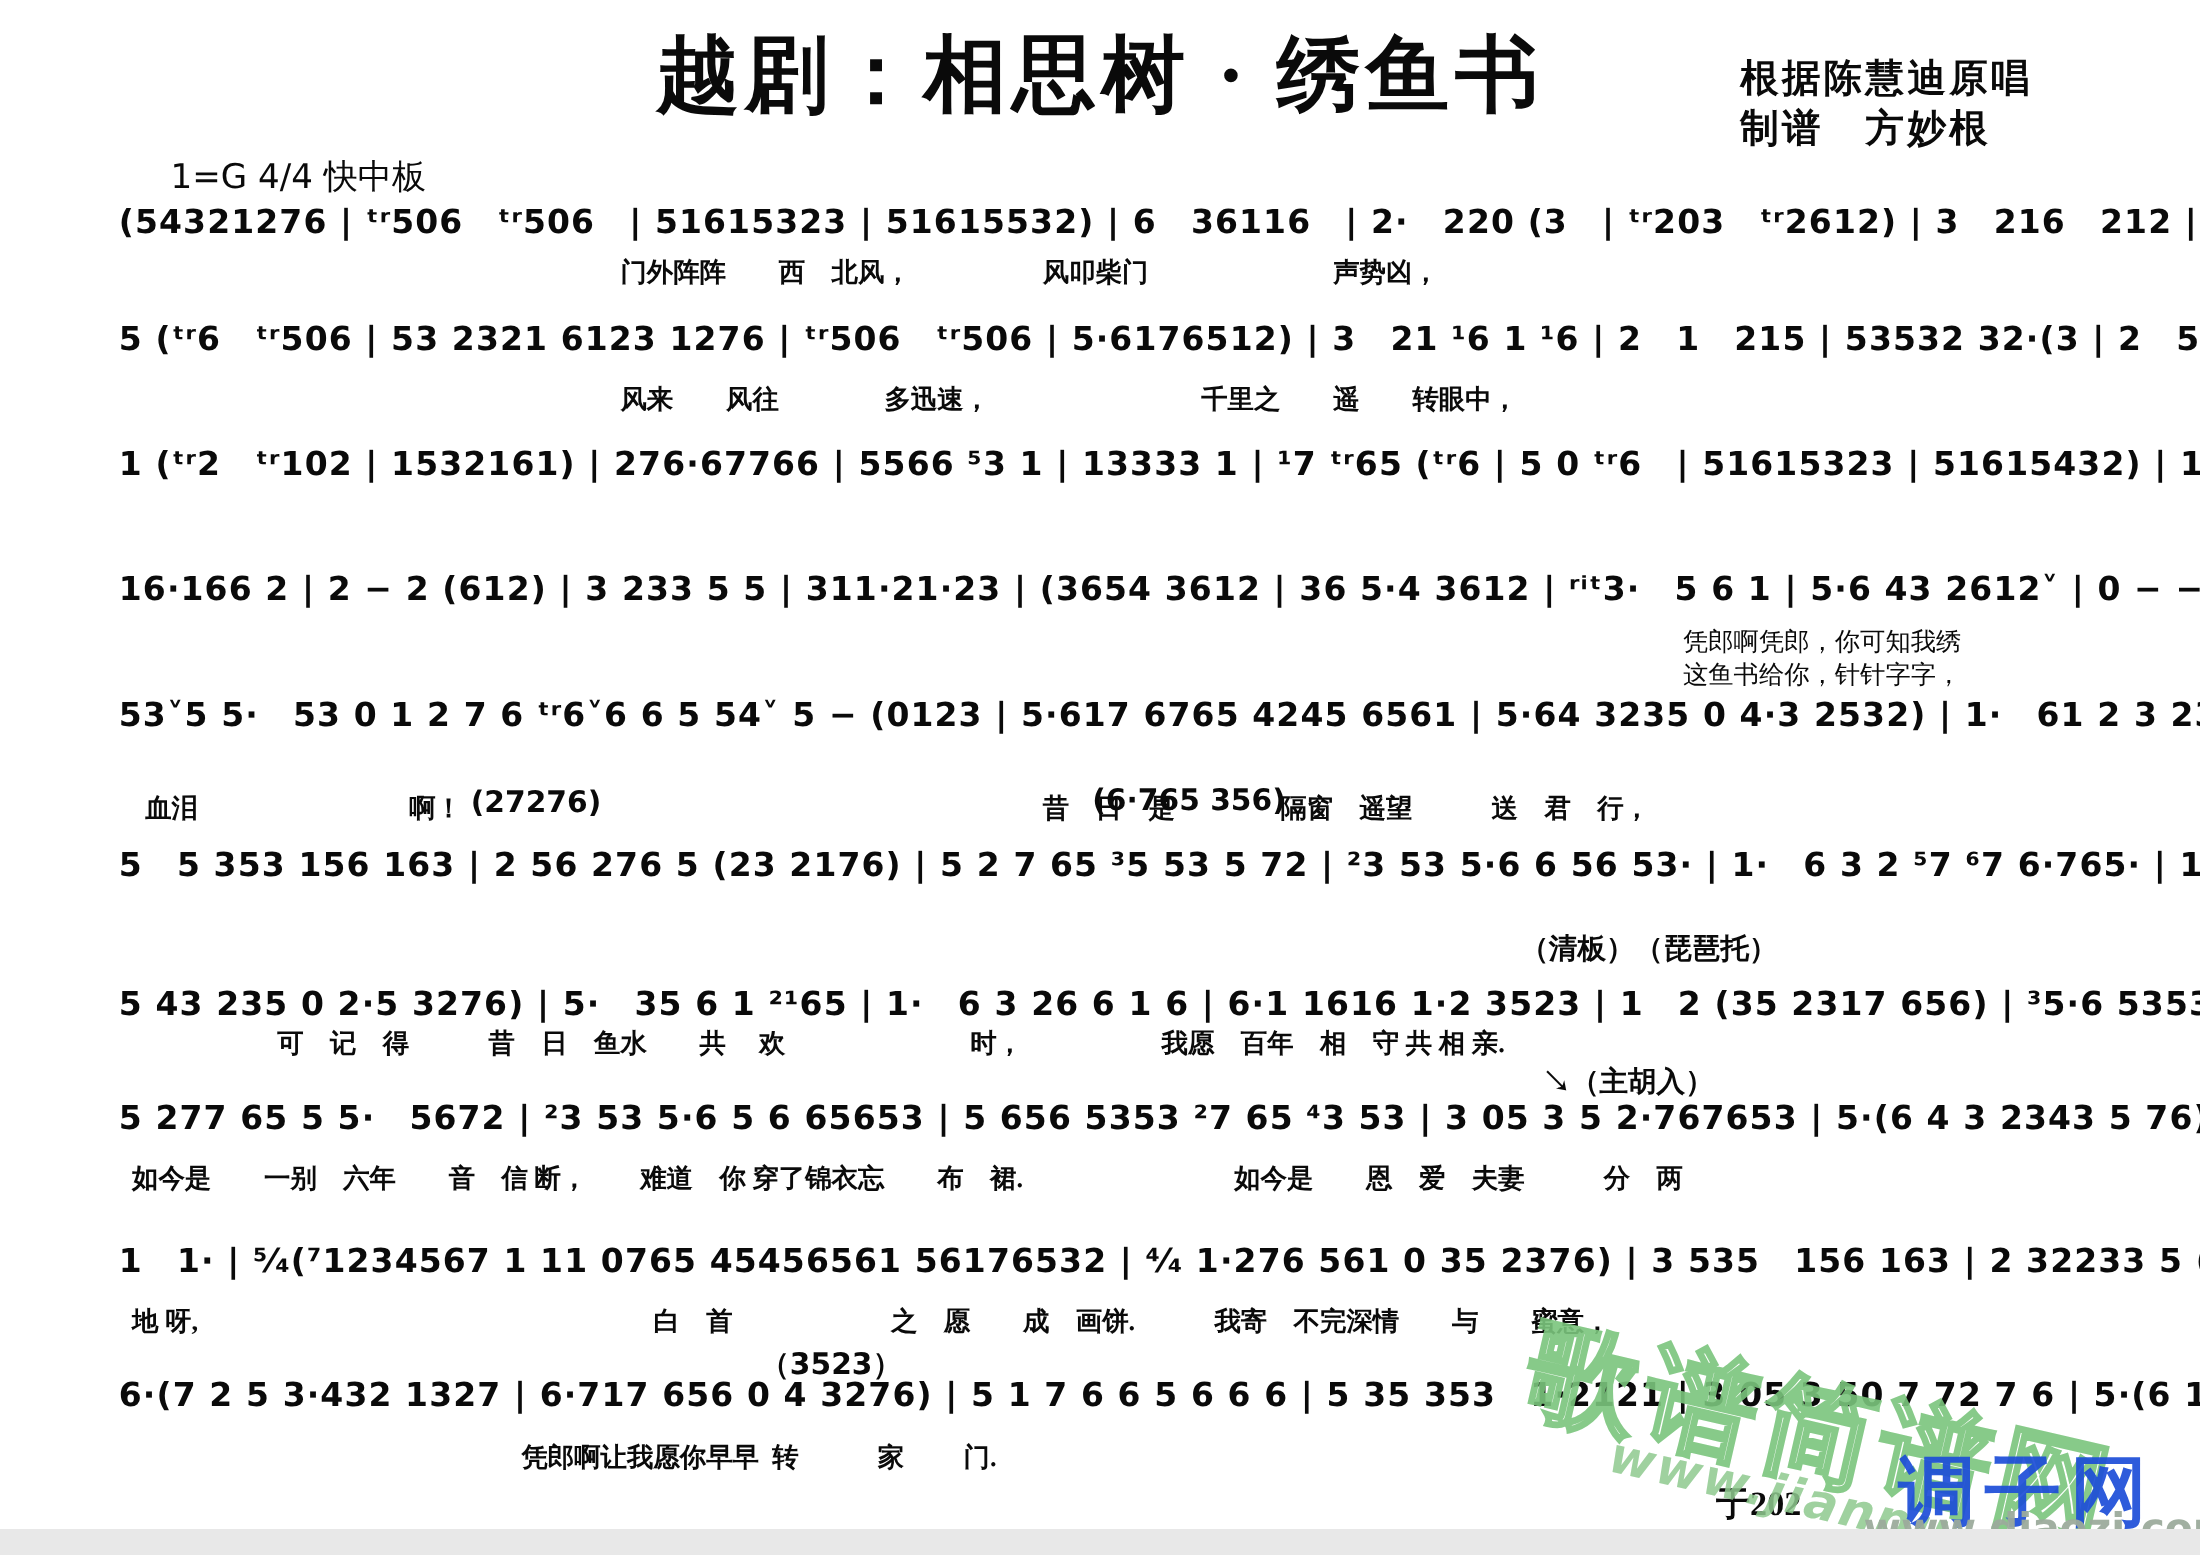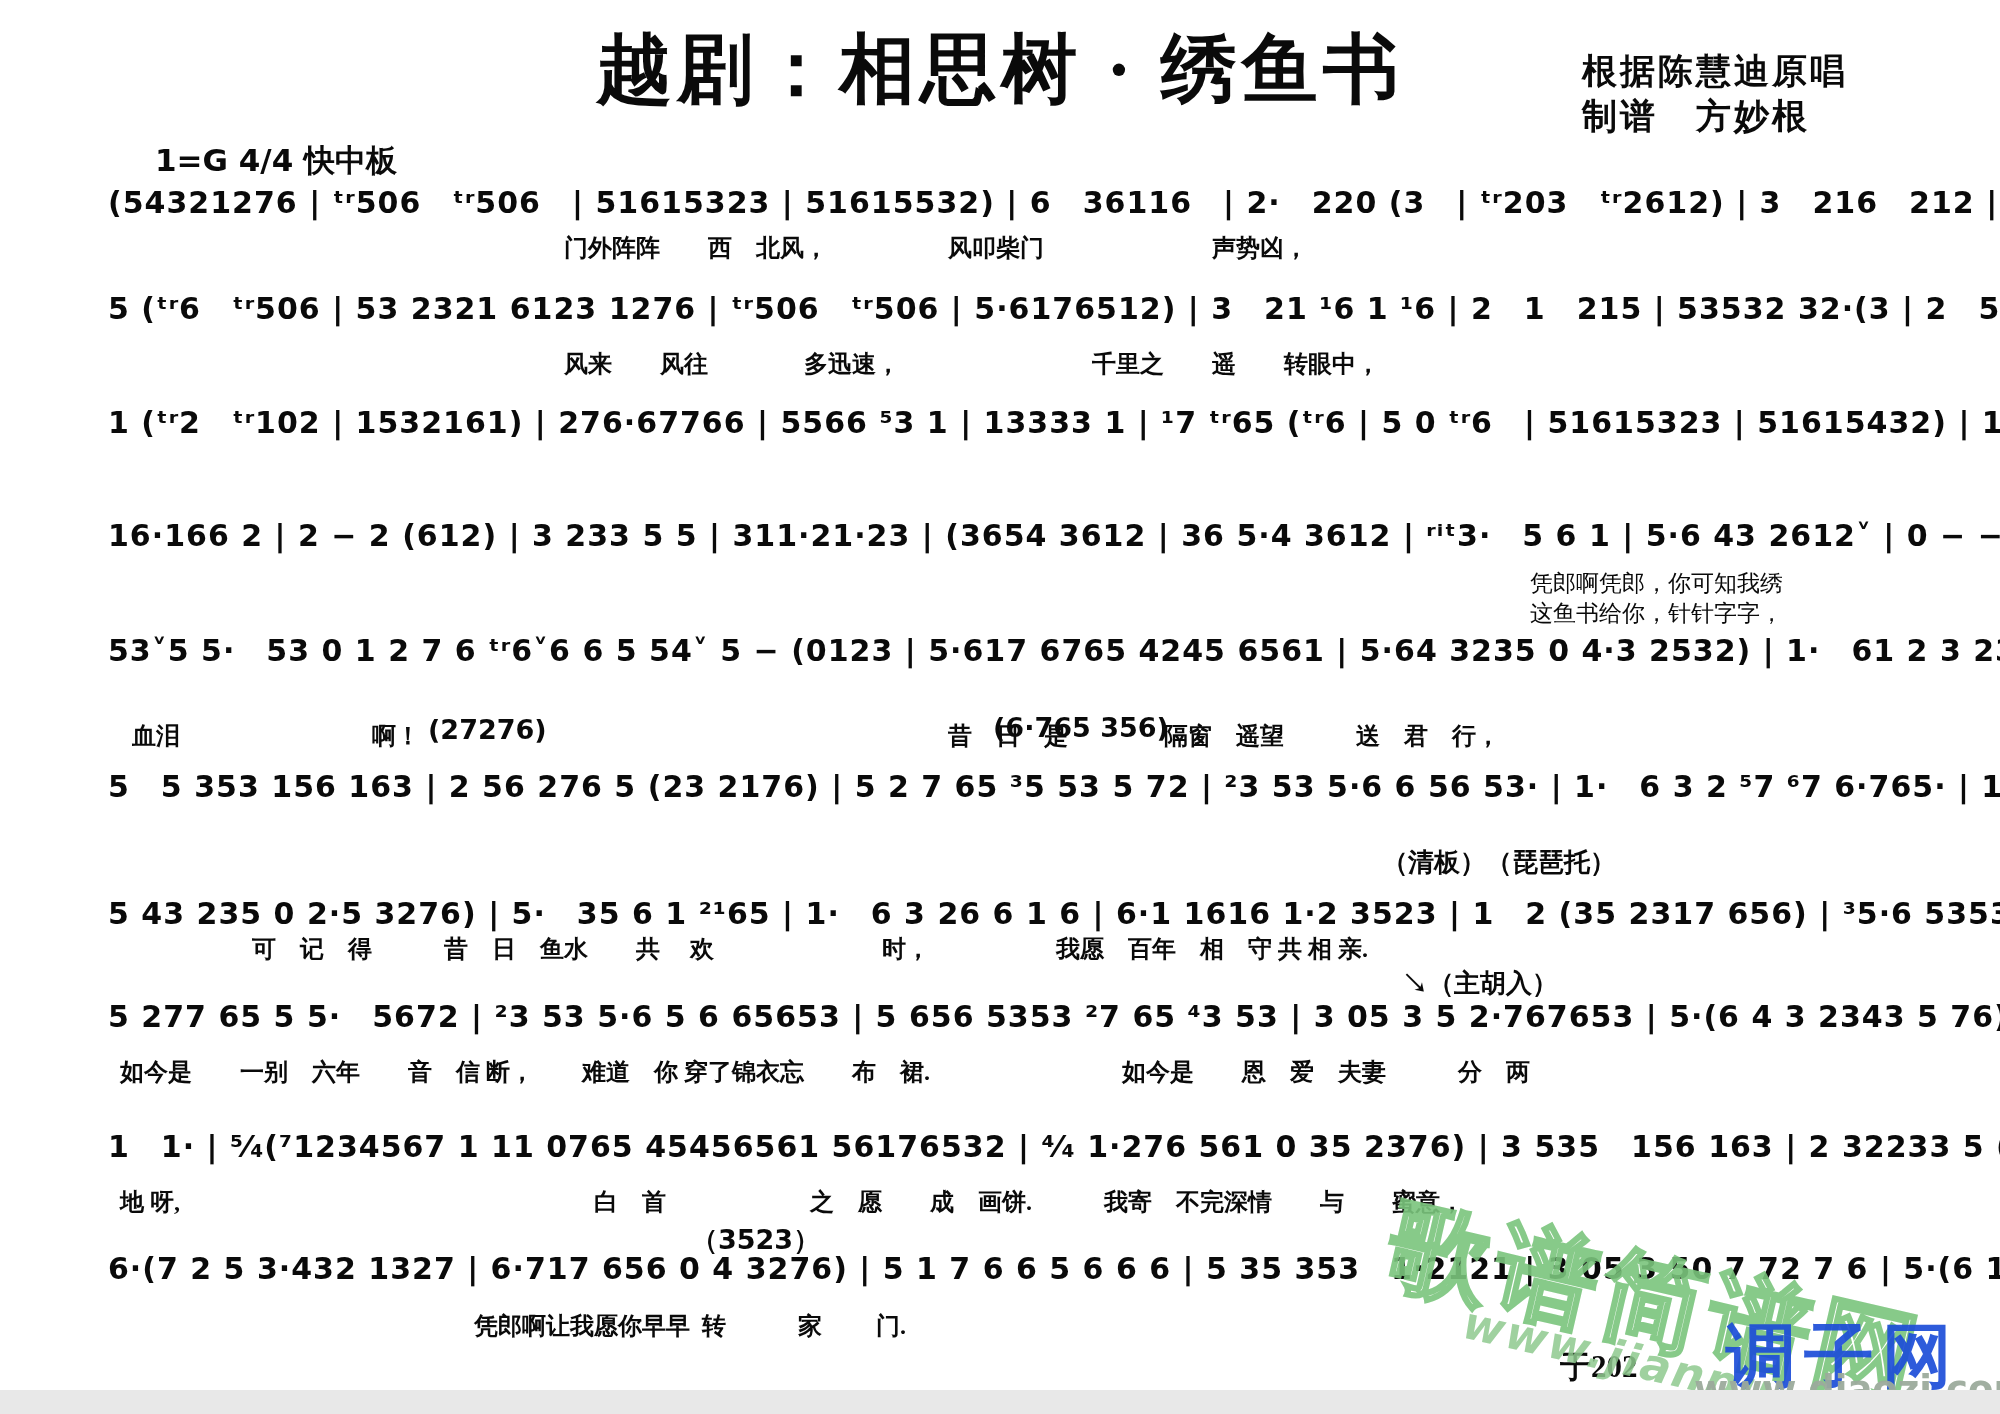--- a/index.html
+++ b/index.html
@@ -12,21 +12,21 @@
     margin:0;font-family:"Liberation Serif",serif;font-weight:900;
     font-size:76px;line-height:1.1;letter-spacing:5px;white-space:nowrap;
   }
   .credits{
     position:absolute;left:1582px;top:50px;
     font-family:"Liberation Serif",serif;font-weight:700;font-size:35px;
     line-height:1.28;letter-spacing:3px;white-space:nowrap;
   }
   .key-sig{
     position:absolute;left:155px;top:140px;
-    font-family:"DejaVu Sans",sans-serif;font-weight:700;font-size:31px;white-space:nowrap;
+    font-family:"DejaVu Sans",sans-serif;font-weight:400;font-size:31px;white-space:nowrap;
   }
   .notation{
     position:absolute;left:108px;margin:0;white-space:pre;
     font-family:"DejaVu Sans",sans-serif;font-weight:700;font-size:30px;
     line-height:1;letter-spacing:1px;
   }
   .lyrics{
     position:absolute;left:108px;margin:0;white-space:pre;
     font-family:Liberation Serif, serif;font-weight:700;font-size:24px;line-height:1;
   }

